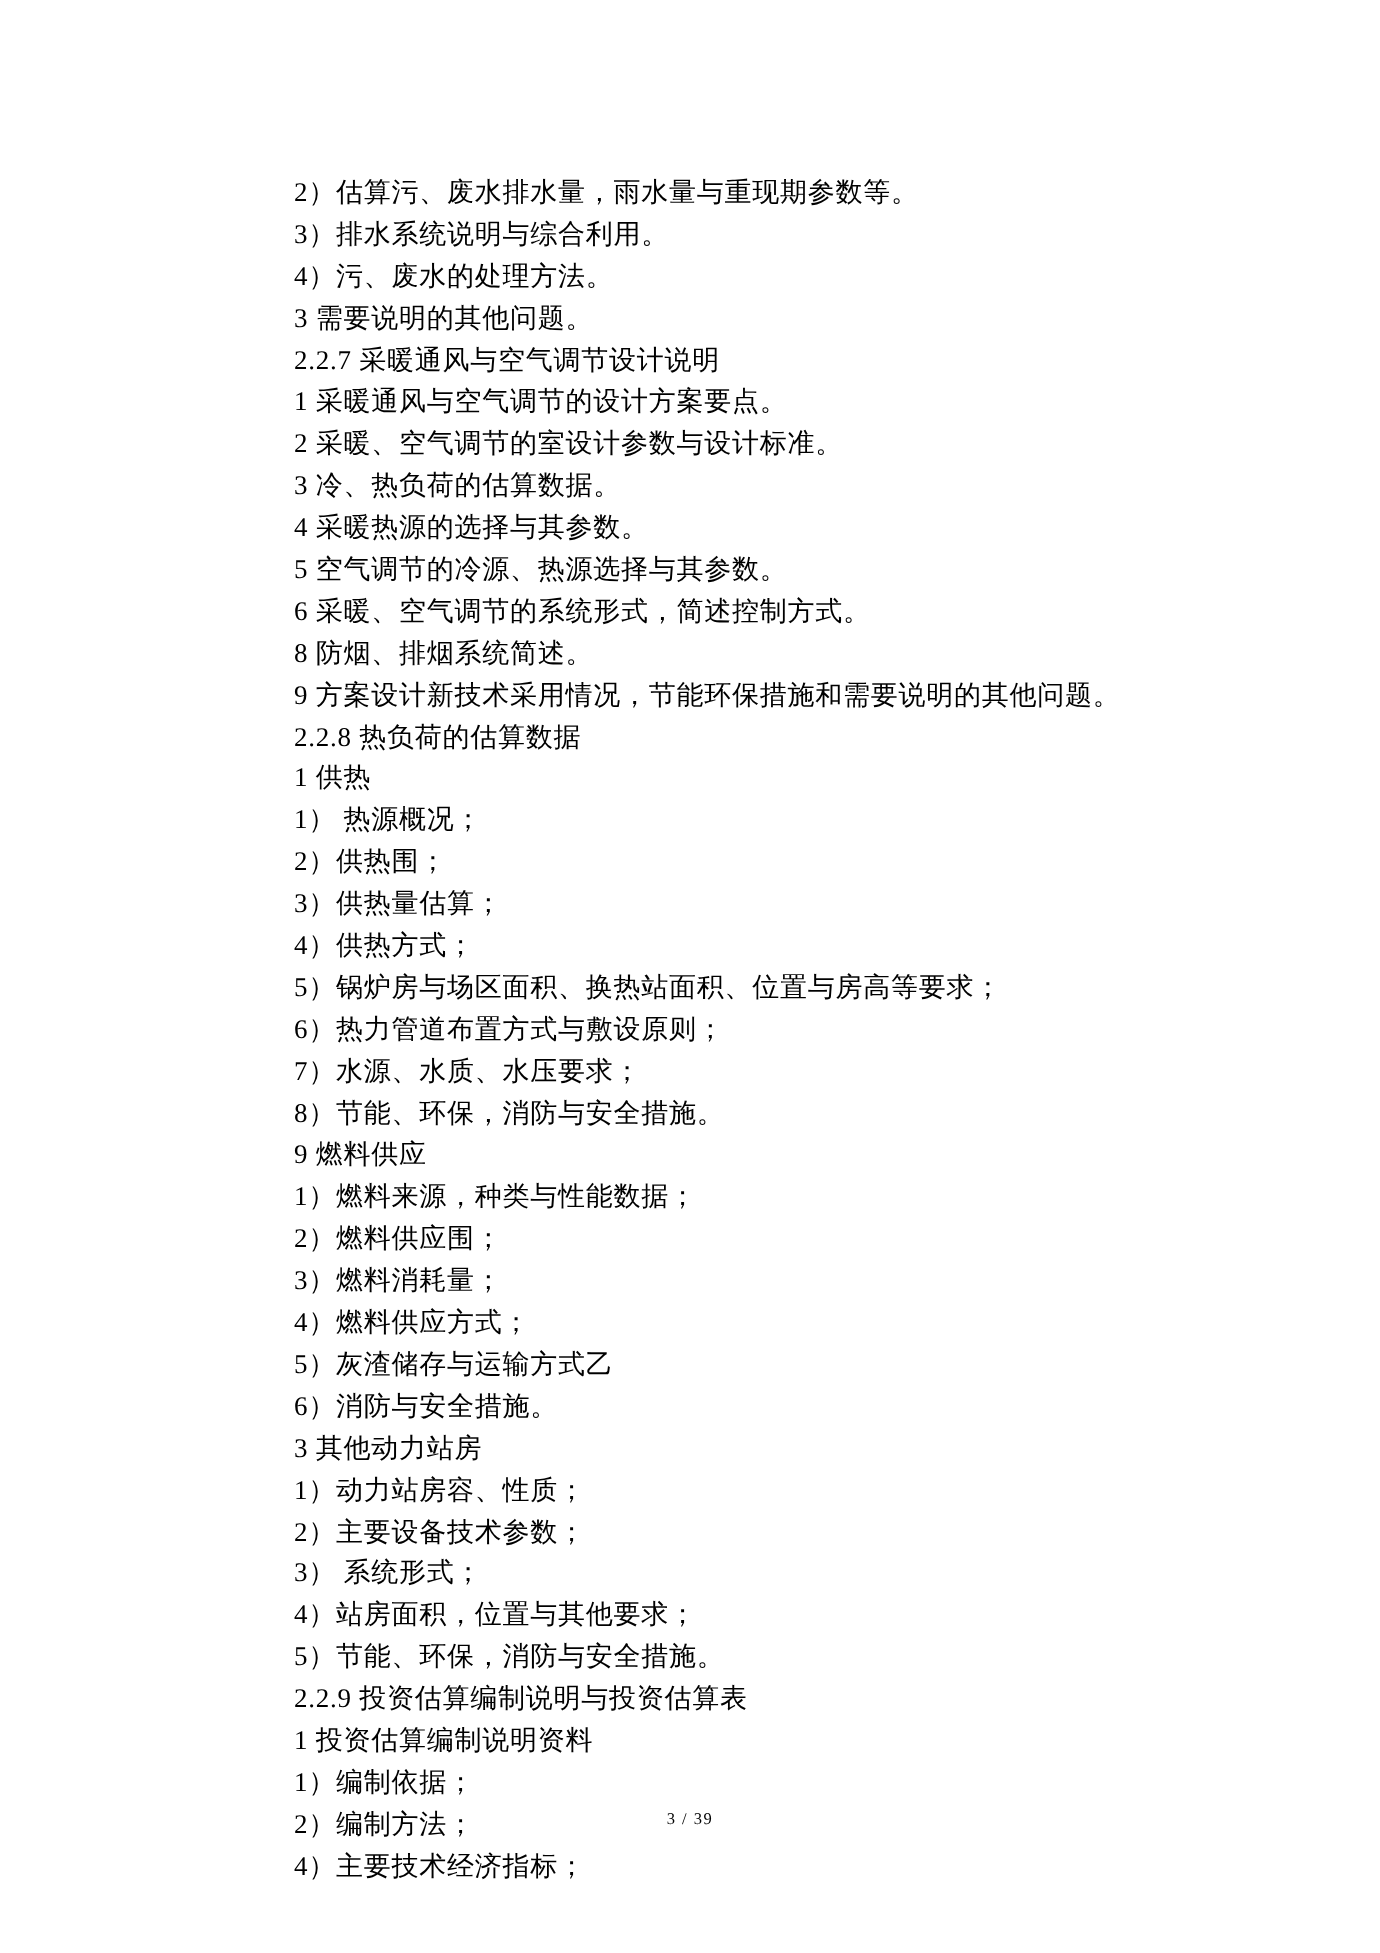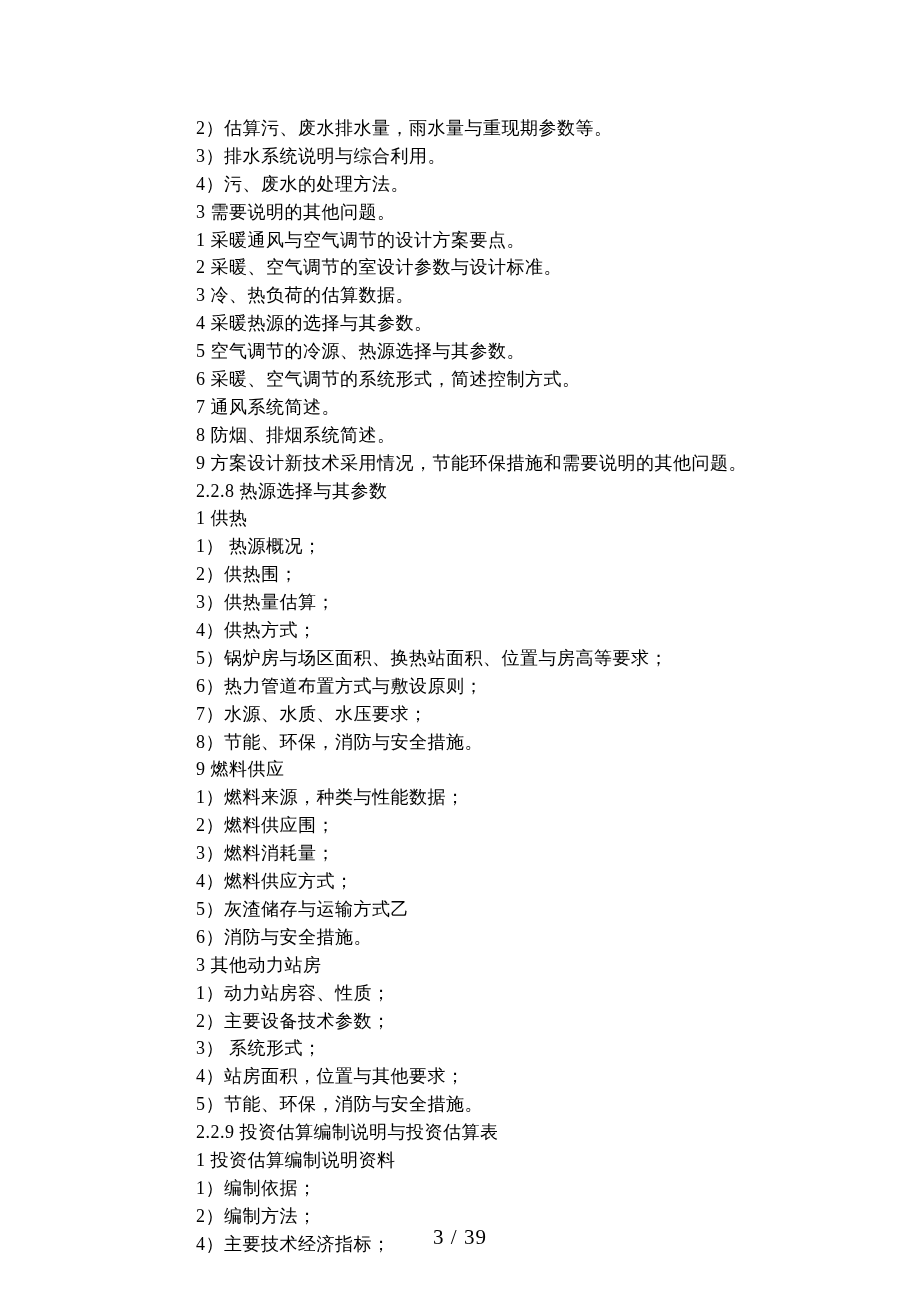--- a/index.html
+++ b/index.html
@@ -20,46 +20,46 @@
     .page-content {
       padding: 115px 180px 0 180px;
     }
     .line {
       white-space: nowrap;
       letter-spacing: 0.5px;
       margin-left: 16px;
     }
     .page-number {
       position: absolute;
-      bottom: 48px;
+      bottom: 80px;
       left: 0;
       right: 0;
       text-align: center;
-      font-size: 21px;
+      font-size: 11px;
       letter-spacing: 1px;
     }
   </style>
 </head>
 <body>
 
 <div class="page-content">
   <div class="line">2）估算污、废水排水量，雨水量与重现期参数等。</div>
   <div class="line">3）排水系统说明与综合利用。</div>
   <div class="line">4）污、废水的处理方法。</div>
   <div class="line">3 需要说明的其他问题。</div>
+  <div class="line">2.2.7 采暖通风与空气调节设计说明</div>
   <div class="line">1 采暖通风与空气调节的设计方案要点。</div>
   <div class="line">2 采暖、空气调节的室设计参数与设计标准。</div>
   <div class="line">3 冷、热负荷的估算数据。</div>
   <div class="line">4 采暖热源的选择与其参数。</div>
   <div class="line">5 空气调节的冷源、热源选择与其参数。</div>
   <div class="line">6 采暖、空气调节的系统形式，简述控制方式。</div>
-  <div class="line">7 通风系统简述。</div>
   <div class="line">8 防烟、排烟系统简述。</div>
   <div class="line">9 方案设计新技术采用情况，节能环保措施和需要说明的其他问题。</div>
-  <div class="line">2.2.8 热源选择与其参数</div>
+  <div class="line">2.2.8 热负荷的估算数据</div>
   <div class="line">1 供热</div>
   <div class="line">1） 热源概况；</div>
   <div class="line">2）供热围；</div>
   <div class="line">3）供热量估算；</div>
   <div class="line">4）供热方式；</div>
   <div class="line">5）锅炉房与场区面积、换热站面积、位置与房高等要求；</div>
   <div class="line">6）热力管道布置方式与敷设原则；</div>
   <div class="line">7）水源、水质、水压要求；</div>
   <div class="line">8）节能、环保，消防与安全措施。</div>
   <div class="line">9 燃料供应</div>

